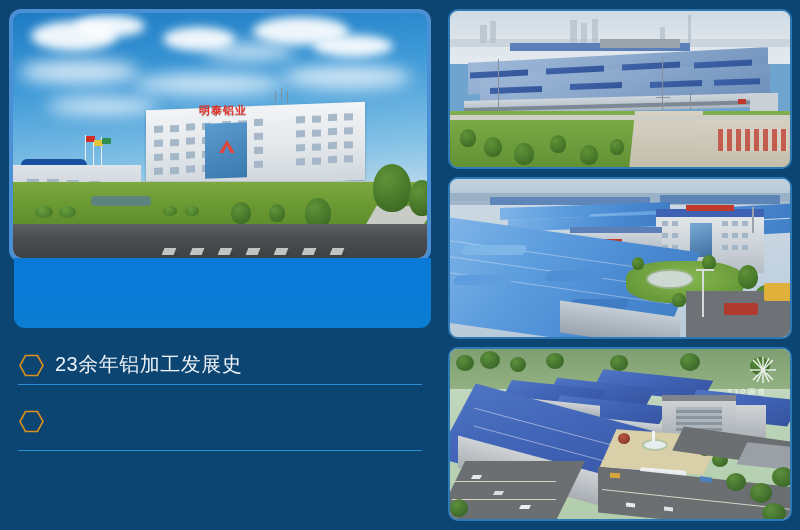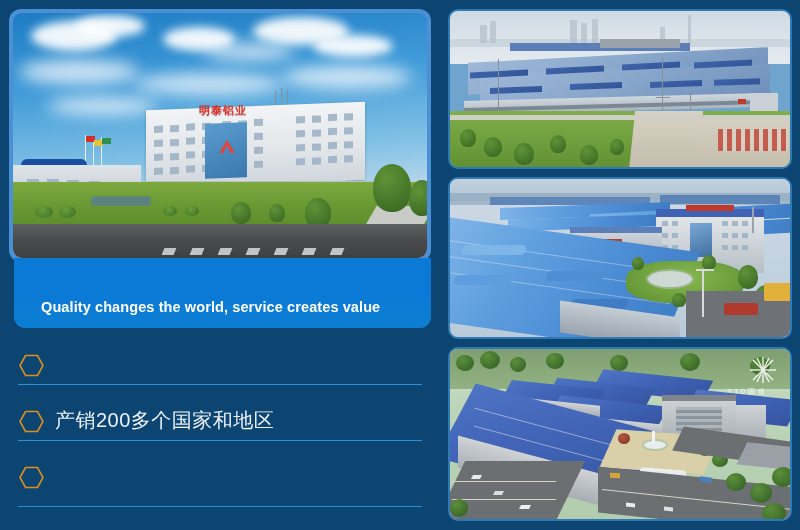--- a/index.html
+++ b/index.html
@@ -288,43 +288,34 @@
         <div class="crosswalk" style="left:178px; width:12px;"></div>
         <div class="crosswalk" style="left:206px; width:12px;"></div>
         <div class="crosswalk" style="left:234px; width:12px;"></div>
         <div class="crosswalk" style="left:262px; width:12px;"></div>
         <div class="crosswalk" style="left:290px; width:12px;"></div>
         <div class="crosswalk" style="left:318px; width:12px;"></div>
       </div>
     </div>
 
     <div class="slogan">
-      <div class="slogan-en">Quality changes the world, service creates value</div>
     </div>
 
     <div class="features">
 
       <div class="feature-row">
         <span class="hex">
           <svg width="25" height="23" viewBox="0 0 25 23">
             <polygon points="6.5,1.5 18.5,1.5 24,11.5 18.5,21.5 6.5,21.5 1,11.5" fill="none" stroke="#d9901f" stroke-width="1.6"></polygon>
           </svg>
         </span>
+        <span class="feature-label">23余年铝加工发展史</span>
         <div class="divider" style="top:46px;"></div>
       </div>
 
-      <div class="feature-row">
-        <span class="hex">
-          <svg width="25" height="23" viewBox="0 0 25 23">
-            <polygon points="6.5,1.5 18.5,1.5 24,11.5 18.5,21.5 6.5,21.5 1,11.5" fill="none" stroke="#d9901f" stroke-width="1.6"></polygon>
-          </svg>
-        </span>
-        <span class="feature-label">产销200多个国家和地区</span>
-        <div class="divider" style="top:46px;"></div>
-      </div>
 
       <div class="feature-row">
         <span class="hex">
           <svg width="25" height="23" viewBox="0 0 25 23">
             <polygon points="6.5,1.5 18.5,1.5 24,11.5 18.5,21.5 6.5,21.5 1,11.5" fill="none" stroke="#d9901f" stroke-width="1.6"></polygon>
           </svg>
         </span>
         <div class="divider" style="top:56px;"></div>
       </div>
 

